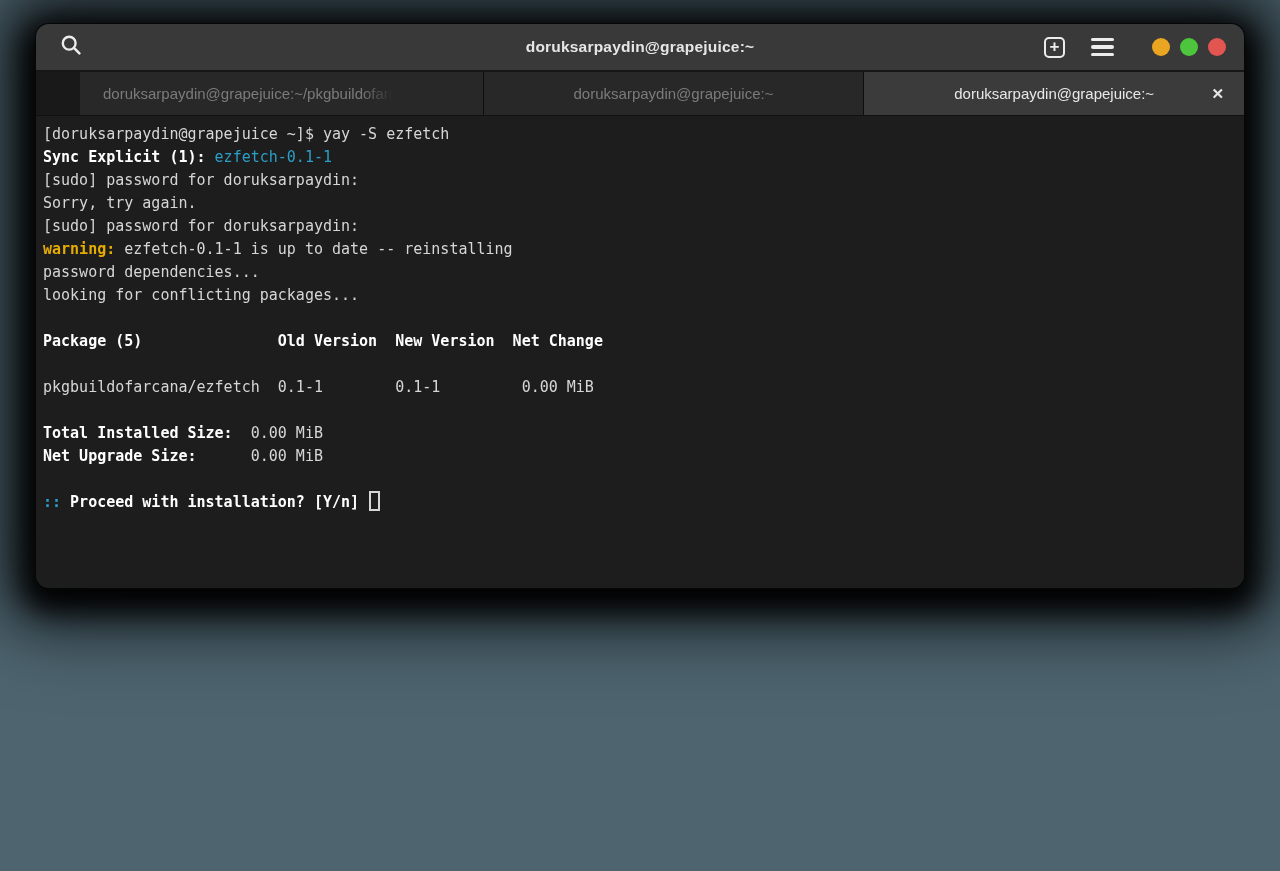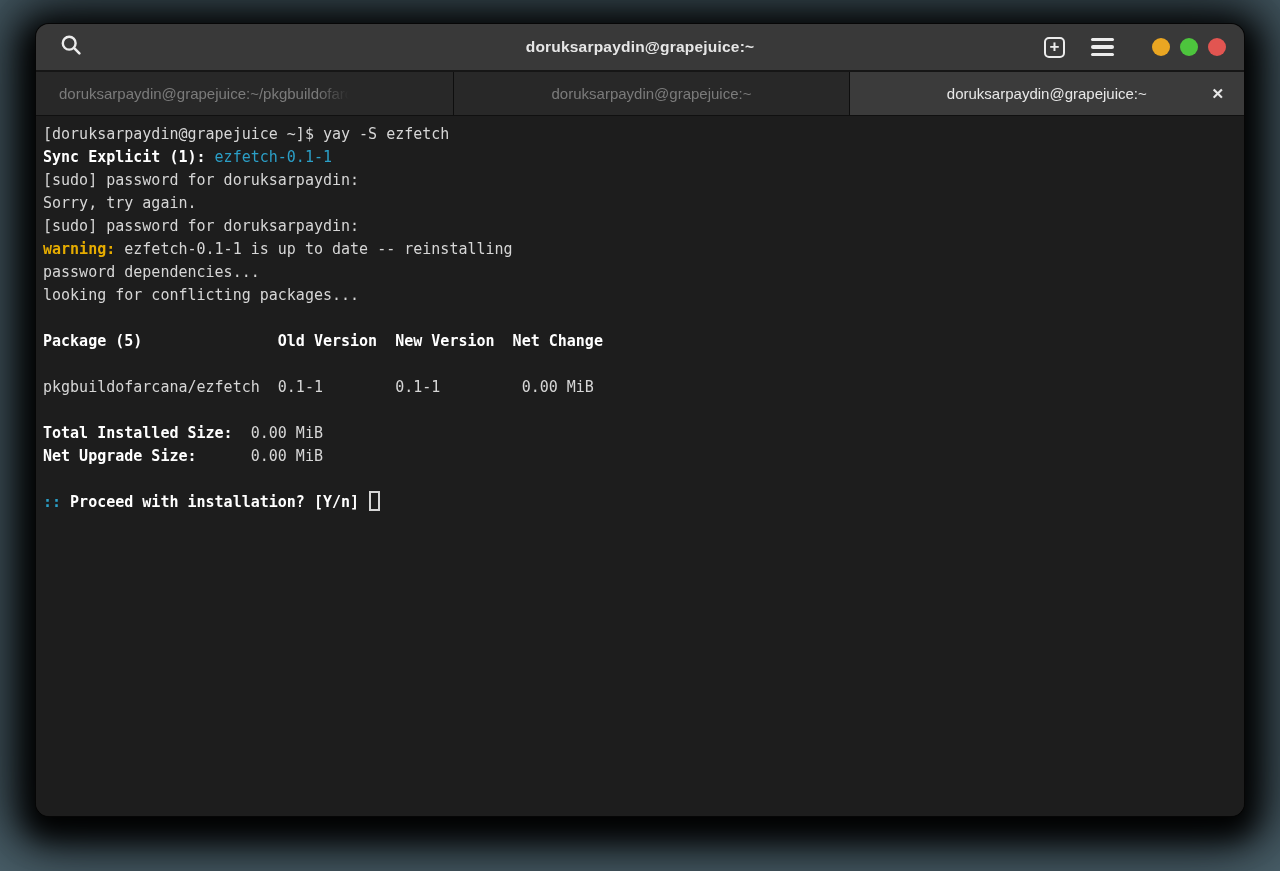--- a/index.html
+++ b/index.html
@@ -1,20 +1,20 @@
 <!DOCTYPE html>
 <html style="--pagebg: #4e6570; --titlebarbg: #393939; --tabbg: #282828; --tabactivebg: #3b3b3b; --termbg: #1d1d1d; --termfg: #d6d6d6; --cyan: #2b9fc7; --yellow: #e6ac00; --btnmin: #eaa622; --btnmax: #4dc53d; --btnclose: #e25551;"><head>
 <meta charset="utf-8">
 <style>
   * { margin:0; padding:0; box-sizing:border-box; }
   html,body { width:1280px; height:871px; overflow:hidden; }
   body { background: var(--pagebg, #4e6570); font-family:"Liberation Sans", sans-serif; }
 
   .window {
-    position:absolute; left:36px; top:24px; width:1208px; height:792px;
+    position:absolute; left:36px; top:24px; width:1208px; height:564px;
     border-radius:13px; overflow:hidden; background: var(--termbg,#1d1d1d);
     display:flex; flex-direction:column;
     box-shadow: 0 0 0 1px #060606, 0 10px 28px 14px rgba(0,0,0,0.96), 0 0 75px 38px rgba(0,0,0,0.72);
   }
 
   
   .titlebar {
     height:48px; flex:0 0 48px; background: var(--titlebarbg,#393939);
     border-bottom:2px solid #161616;
     display:flex; align-items:center; padding:0 18px; position:relative;
@@ -35,21 +35,21 @@
   .menu-btn { margin-left:26px; }
   .hamburger { display:flex; flex-direction:column; gap:4px; }
   .hamburger i { display:block; width:23px; height:3.5px; background:#ececec; border-radius:2px; }
   .circles { display:flex; gap:10px; margin-left:38px; }
   .circle { width:18px; height:18px; border-radius:50%; border:none; cursor:pointer; padding:0; }
   .c-min { background: var(--btnmin,#eaa622); }
   .c-max { background: var(--btnmax,#4dc53d); }
   .c-close { background: var(--btnclose,#e25551); }
 
   
-  .tabbar { height:44px; flex:0 0 44px; background:#191919; display:flex; border-bottom:1px solid #101010; }
+  .tabbar { height:44px; flex:0 0 44px; background:#191919; display:flex; border-bottom:1px solid #101010;padding-left:44px; }
   .tab {
     flex:1 1 0; min-width:0; background: var(--tabbg,#282828); border-right:1px solid #0e0e0e;
     display:flex; align-items:center; justify-content:center; position:relative;
     color:#7b7b7b; font-size:15px; cursor:pointer; overflow:hidden; white-space:nowrap;
   }
   .tab:last-child { border-right:none; }
   .tab.active { background: var(--tabactivebg,#3b3b3b); color:#e8e8e8; }
   .tab-first { justify-content:flex-start; padding-left:23px; }
   .fade-label {
     -webkit-mask-image: linear-gradient(to right, #000 88%, transparent 99%);

